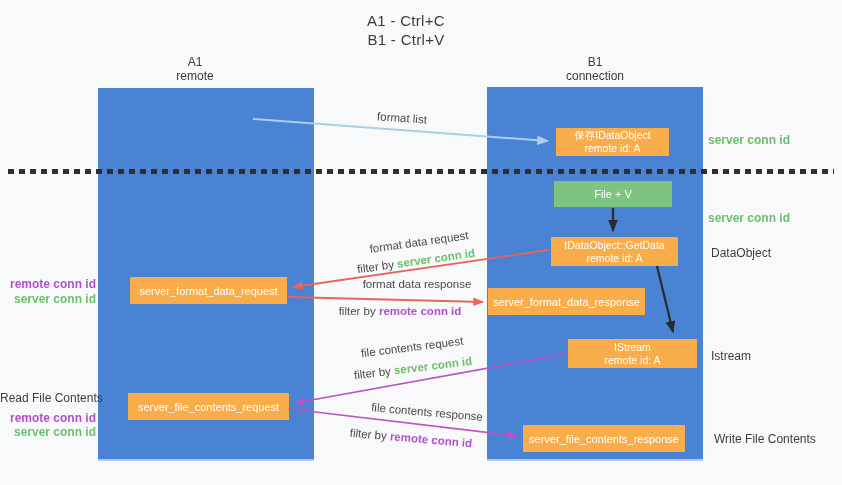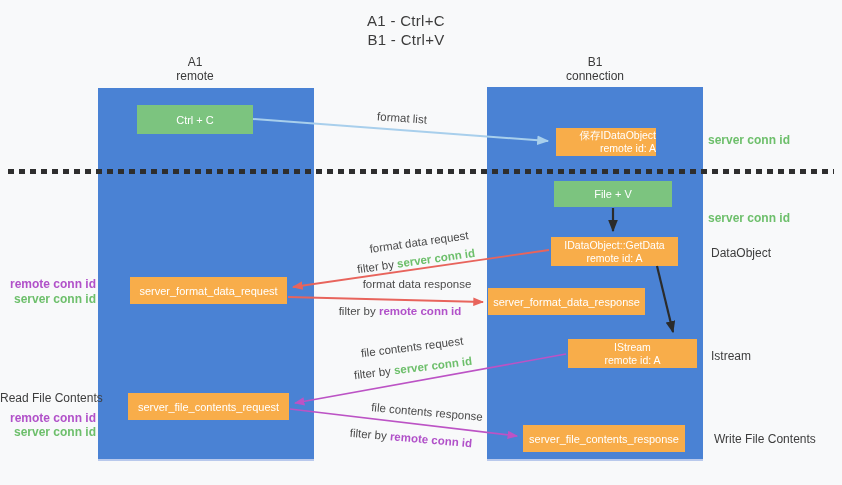--- a/index.html
+++ b/index.html
@@ -83,25 +83,22 @@
   <div class="abs ll-header" style="left:535px;top:56px;">
     <div>B1</div>
     <div>connection</div>
   </div>
 
   <div class="abs lifeline" style="left:98px;top:88px;width:216px;height:371px;"></div>
   <div class="abs lifeline" style="left:487px;top:87px;width:216px;height:372px;"></div>
 
   <div class="abs dotted-line"></div>
 
-  <div class="abs box green-box" style="left:137px;top:105px;width:116px;height:29px;">
-    <div>Ctrl + C</div>
-  </div>
-
-  <div class="abs box two orange-box" style="left:556px;top:128px;width:100px;height:28px;align-items:flex-end;">
+
+  <div class="abs box two orange-box" style="left:556px;top:128px;width:113px;height:28px;">
     <div>保存IDataObject</div>
     <div>remote id: A</div>
   </div>
 
   <div class="abs box green-box" style="left:554px;top:181px;width:118px;height:26px;">
     <div>File + V</div>
   </div>
 
   <div class="abs box two orange-box" style="left:551px;top:237px;width:127px;height:29px;">
     <div>IDataObject::GetData</div>

